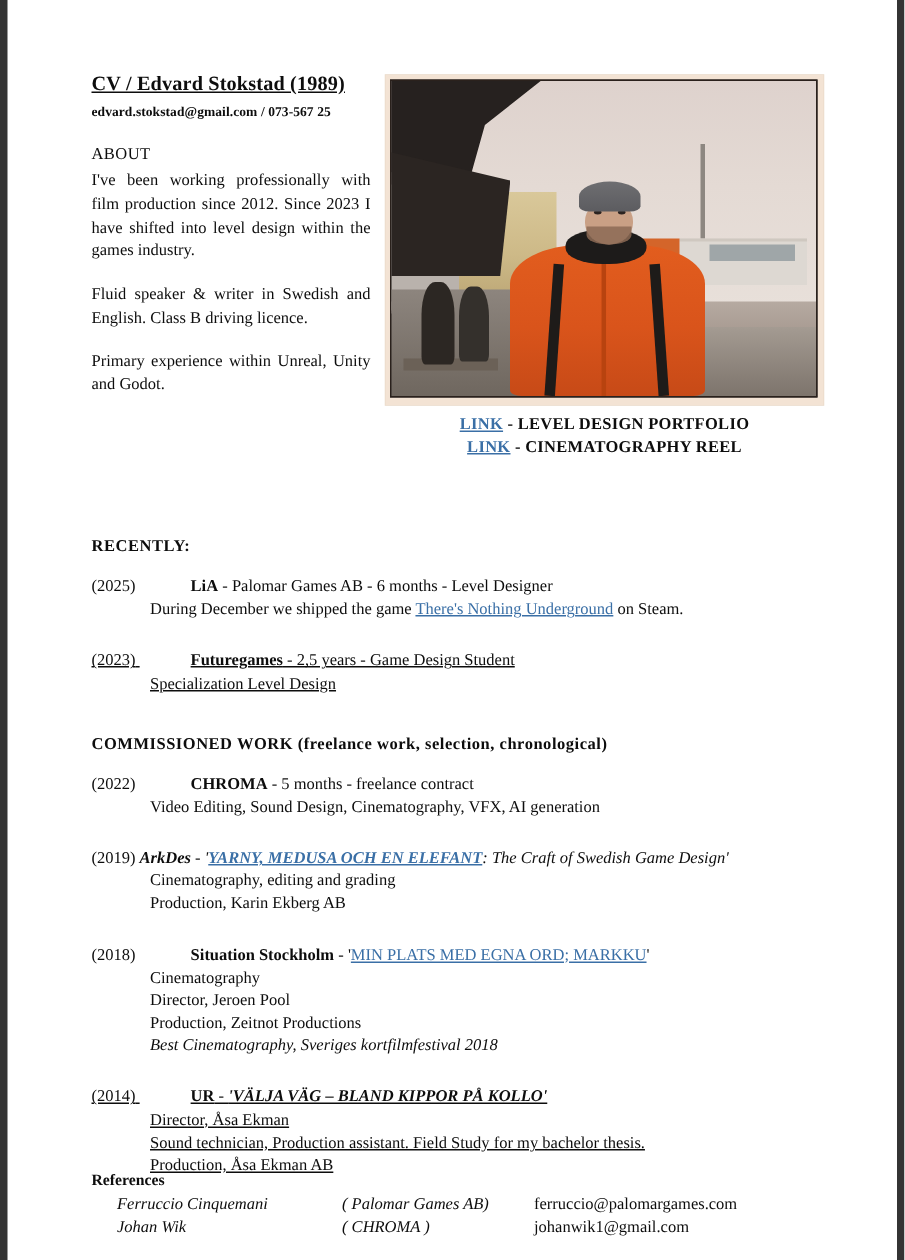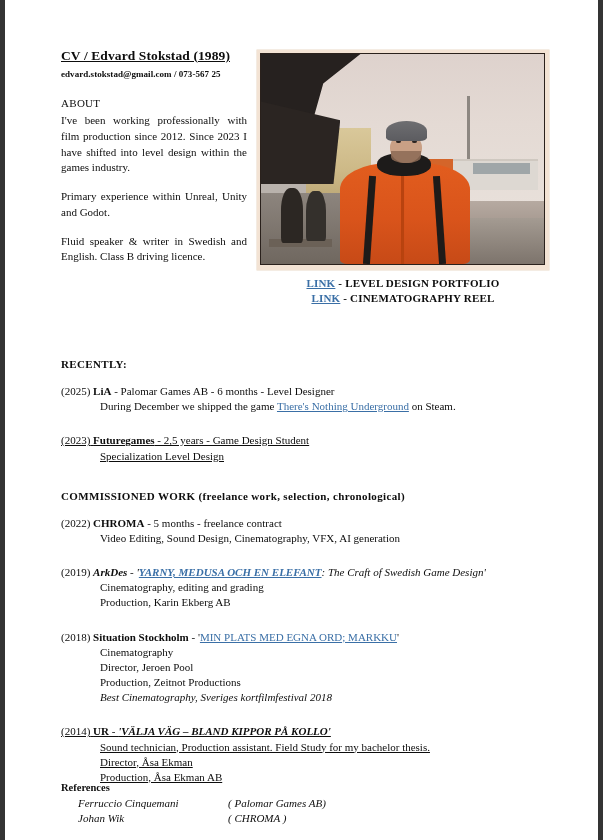--- a/index.html
+++ b/index.html
@@ -241,21 +241,21 @@
     font-weight: bold;
     letter-spacing: 0.35px;
     margin: 0 0 14px 0;
   }
   .entry { margin-bottom: 19px; font-size: 11px; line-height: 1.38; }
   .entry:last-child { margin-bottom: 0; text-decoration: underline; }
   .entry-line {
     white-space: nowrap;
   }
   .indent { padding-left: 39px; }
-  .b { font-weight: bold; }
+  .b { font-weight: bold; margin-left: 34px; }
   .bi { font-weight: bold; font-style: italic; }
   .i { font-style: italic; }
   .inline-link {
     color: #3a6fa6;
     text-decoration: underline;
   }
   .inline-link.it { font-style: italic; font-weight: bold; }
 
   
   .references {
@@ -291,22 +291,22 @@
   <div class="content">
 
     <div class="header-row">
 
       <div class="left-col">
         <div class="name-title">CV / Edvard Stokstad (1989)</div>
         <div class="contact-line">edvard.stokstad@gmail.com / 073-567 25</div>
 
         <div class="section-head">ABOUT</div>
         <p class="about-para">I've been working professionally with film production since 2012. Since 2023 I have shifted into level design within the games industry.</p>
+        <p class="about-para">Fluid speaker &amp; writer in Swedish and English. Class B driving licence.</p>
         <p class="about-para">Primary experience within Unreal, Unity and Godot.</p>
-        <p class="about-para">Fluid speaker &amp; writer in Swedish and English. Class B driving licence.</p>
       </div>
 
       <div class="photo-wrap">
         <div class="photo">
           <div class="ph-sky"></div>
           <div class="ph-wall"></div>
           <div class="ph-building"></div>
           <div class="ph-sign"></div>
           <div class="ph-canopy"></div>
           <div class="ph-canopy2"></div>
@@ -371,32 +371,34 @@
       <div class="entry">
         <div class="entry-line"><span>(2018)</span><span>&nbsp;</span><span class="b">Situation Stockholm</span><span> - </span><span>'</span><a class="inline-link" href="#">MIN PLATS MED EGNA ORD; MARKKU</a><span>'</span></div>
         <div class="entry-line indent">Cinematography</div>
         <div class="entry-line indent">Director, Jeroen Pool</div>
         <div class="entry-line indent">Production, Zeitnot Productions</div>
         <div class="entry-line indent i">Best Cinematography, Sveriges kortfilmfestival 2018</div>
       </div>
 
       <div class="entry">
         <div class="entry-line"><span>(2014)</span><span>&nbsp;</span><span class="b">UR</span><span>  - </span><span class="bi">'VÄLJA VÄG – BLAND KIPPOR PÅ KOLLO'</span></div>
+        <div class="entry-line indent">Director, Åsa Ekman</div>
         <div class="entry-line indent">Sound technician, Production assistant. Field Study for my bachelor thesis.</div>
-        <div class="entry-line indent">Director, Åsa Ekman</div>
         <div class="entry-line indent">Production, Åsa Ekman AB</div>
       </div>
     </div>
 
   </div>
 
   <div class="references">
     <div class="ref-head">References</div>
     <div class="ref-row">
       <span class="ref-name">Ferruccio Cinquemani</span>
       <span class="ref-org">( Palomar Games AB)</span>
+      <span class="ref-mail">ferruccio@palomargames.com</span>
     </div>
     <div class="ref-row">
       <span class="ref-name">Johan Wik</span>
       <span class="ref-org">( CHROMA )</span>
+      <span class="ref-mail">johanwik1@gmail.com</span>
     </div>
   </div>
 </div>
 
 </body></html>

